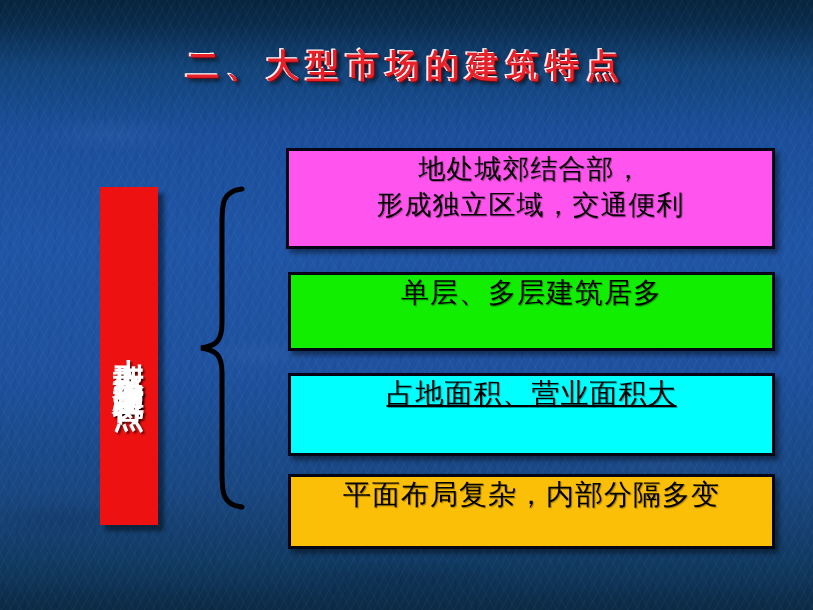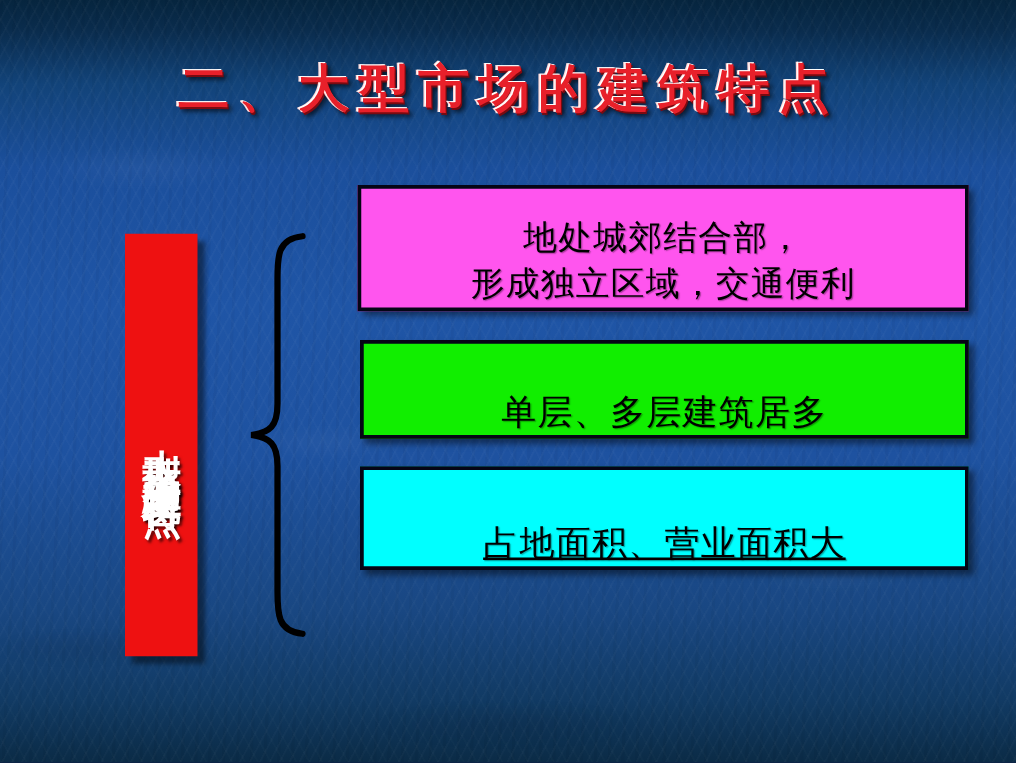--- a/index.html
+++ b/index.html
@@ -81,21 +81,21 @@
 
   
   #title {
     position: absolute;
     left: 0;
     top: 44px;
     width: 813px;
     text-align: center;
     font-family: "DejaVu Serif", "Liberation Serif", serif;
     font-weight: bold;
-    font-size: 41px;
+    font-size: 33px;
     letter-spacing: 7px;
     color: #e8202a;
     white-space: nowrap;
     text-shadow:
       -1px -1px 0 #ffffff,
       -2px -1px 0 #ffd8d8,
       1px 1px 0 #7a0a10,
       3px 3px 4px rgba(0,0,0,.75);
   }
 
@@ -143,21 +143,21 @@
     width: 56px;
     height: 330px;
   }
 
   
   .box {
     position: absolute;
     box-sizing: border-box;
     border: 3px solid #050515;
     display: flex;
-    align-items: flex-end;
+    align-items: flex-start;
     justify-content: center;
     text-align: center;
     color: #000000;
     font-family: "DejaVu Serif", "Liberation Serif", serif;
     font-size: 28px;
     line-height: 1.28;
     letter-spacing: 1px;
     text-shadow: 1px 1px 1px rgba(0,0,0,.35);
     box-shadow: 4px 4px 5px rgba(0,0,0,.45);
   }
@@ -202,14 +202,17 @@
   </div>
 
   <div class="box" id="box-2">
     <span class="box-text">单层、多层建筑居多</span>
   </div>
 
   <div class="box" id="box-3">
     <span class="box-text">占地面积、营业面积大</span>
   </div>
 
+  <div class="box" id="box-4">
+    <span class="box-text">平面布局复杂，内部分隔多变</span>
+  </div>
 
 </div>
 
 </body></html>

